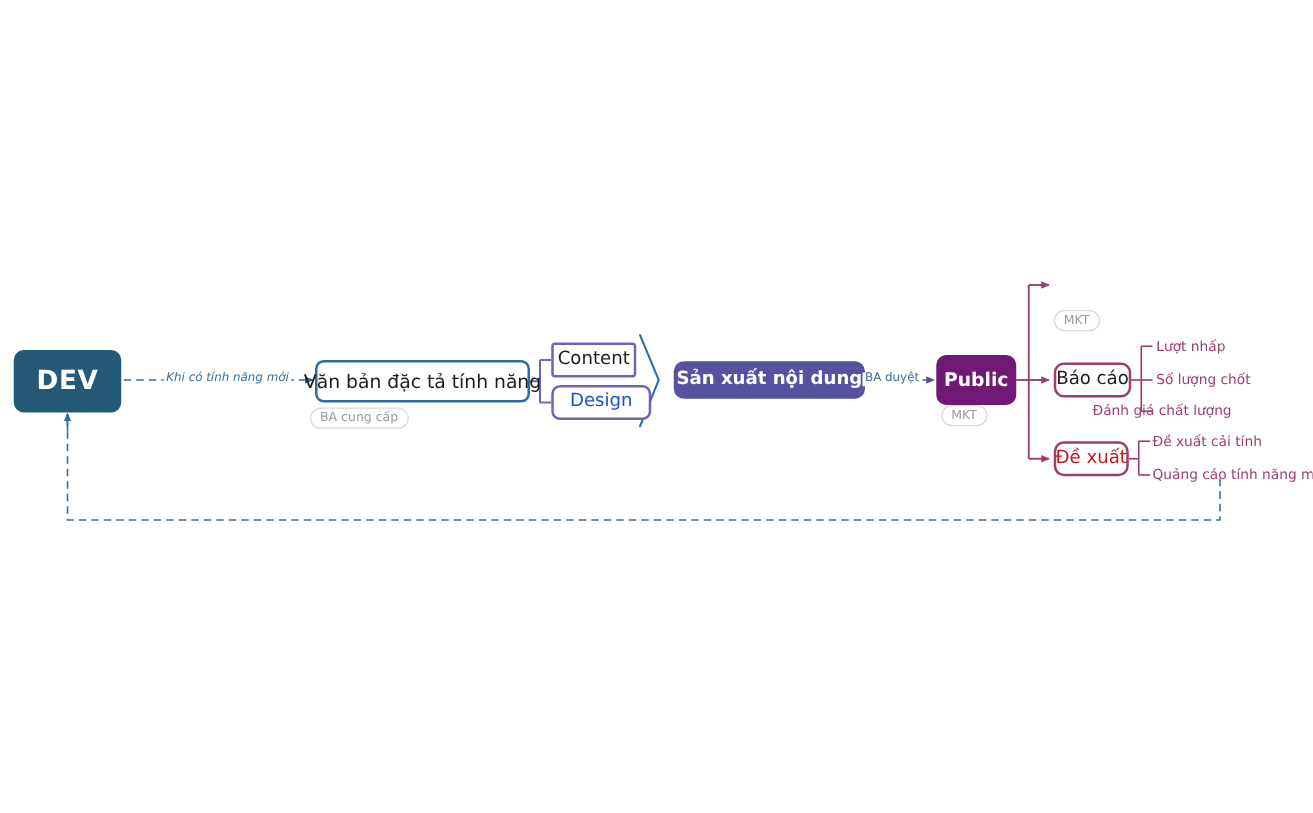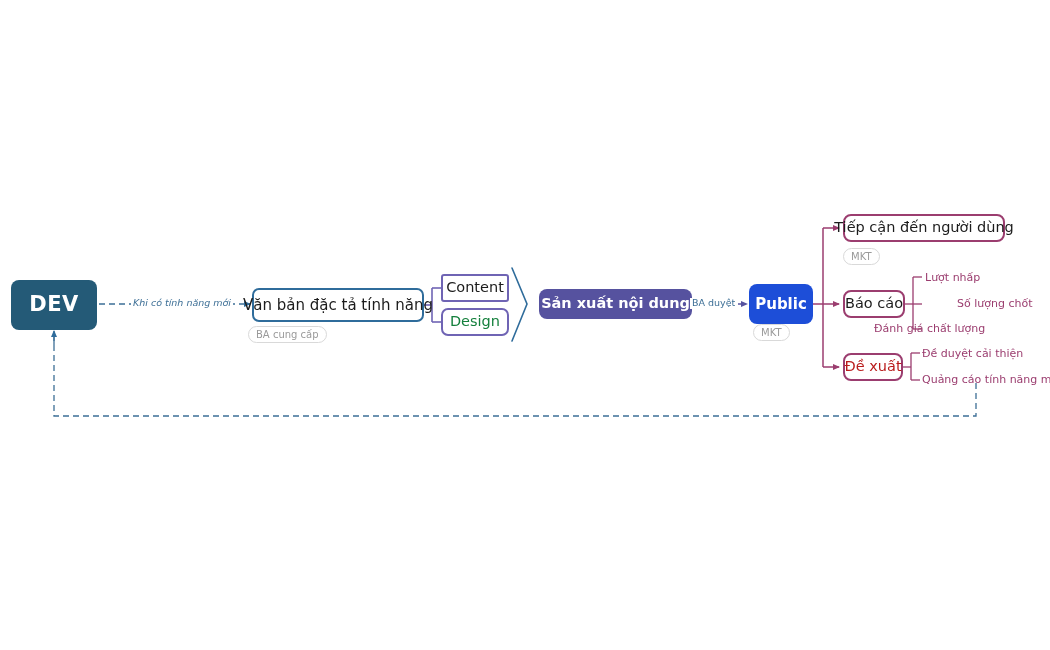--- a/index.html
+++ b/index.html
@@ -68,44 +68,44 @@
     left: 441px; top: 274px;
     width: 68px; height: 28px;
     background: #ffffff;
     border: 2px solid #6f64b4;
     border-radius: 3px;
     color: #1c1c1c;
     font-size: 14.5px;
   }
   .n-design {
     left: 441px; top: 308px;
-    width: 68px; height: 28px;
+    width: 80px; height: 28px;
     background: #ffffff;
     border: 2px solid #6f64b4;
     border-radius: 7px;
-    color: #15803d;
+    color: #1d4ed8;
     font-size: 14.5px;
   }
 
   
   .n-produce {
     left: 539px; top: 289px;
     width: 153px; height: 30px;
     background: #56529f;
     border-radius: 8px;
     color: #ffffff;
     font-size: 14.5px;
     font-weight: 600;
   }
 
   
   .n-public {
     left: 749px; top: 284px;
     width: 64px; height: 40px;
-    background: #1d4ed8;
+    background: #701a75;
     border-radius: 8px;
     color: #ffffff;
     font-size: 15px;
     font-weight: 700;
   }
 
   
   .n-reach {
     left: 843px; top: 214px;
     width: 162px; height: 28px;
@@ -156,21 +156,21 @@
 
   
   .leaf {
     position: absolute;
     color: #9b3d6f;
     font-size: 11px;
     white-space: nowrap;
     line-height: 1;
   }
   .l-r1 { left: 925px; top: 272px; }
-  .l-r2 { left: 925px; top: 298px; margin-left: 32px; }
+  .l-r2 { left: 925px; top: 298px; }
   .l-r3 { left: 874px; top: 323px; }
   .l-p1 { left: 922px; top: 348px; }
   .l-p2 { left: 922px; top: 374px; }
 
   
   .edge-label {
     position: absolute;
     color: #3d6f96;
     font-style: italic;
     font-size: 9.5px;
@@ -264,33 +264,32 @@
   <div class="node n-dev">DEV</div>
 
   <div class="node n-content">Content</div>
 
   <div class="node n-design">Design</div>
 
   <div class="node n-produce">Sản xuất nội dung</div>
 
   <div class="node n-public">Public</div>
 
-  <div class="node n-reach">Tiếp cận đến người dùng</div>
 
   <div class="node n-report">Báo cáo</div>
 
   <div class="node n-propose">Đề xuất</div>
 
   <div class="badge b-ba">BA cung cấp</div>
   <div class="badge b-mkt1">MKT</div>
   <div class="badge b-mkt2">MKT</div>
 
   <div class="leaf l-r1">Lượt nhấp</div>
   <div class="leaf l-r2">Số lượng chốt</div>
   <div class="leaf l-r3">Đánh giá chất lượng</div>
 
-  <div class="leaf l-p1">Đề duyệt cải thiện</div>
+  <div class="leaf l-p1">Đề xuất cải tính</div>
   <div class="leaf l-p2">Quảng cáo tính năng mới</div>
 
   <div class="edge-label el-new">Khi có tính năng mới</div>
   <div class="edge-label el-appr">BA duyệt</div>
 
 </div>
 
 </body></html>

